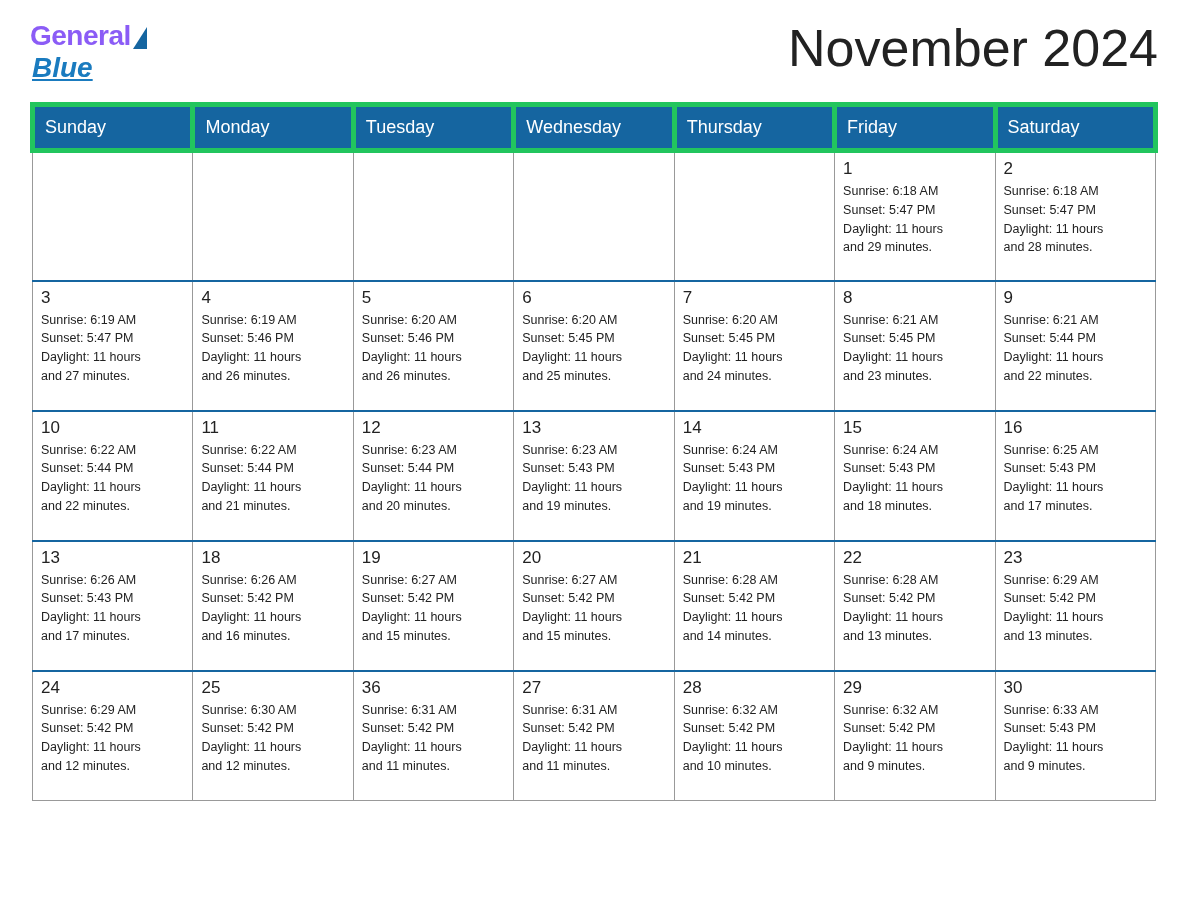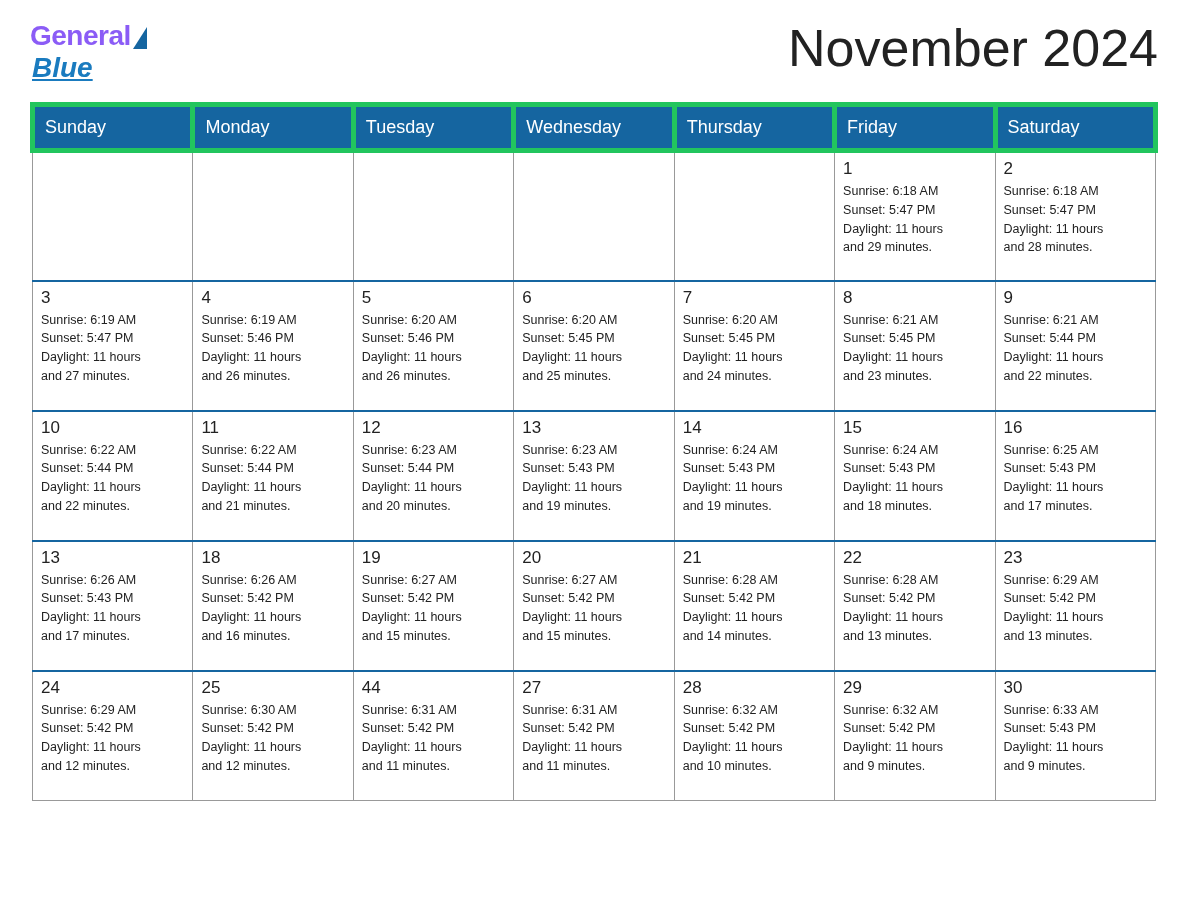--- a/index.html
+++ b/index.html
@@ -235,21 +235,21 @@
       <tr class="row-separator">
         <td>
           <span class="day-number">24</span>
           <div class="day-info">Sunrise: 6:29 AM<br>Sunset: 5:42 PM<br>Daylight: 11 hours<br>and 12 minutes.</div>
         </td>
         <td>
           <span class="day-number">25</span>
           <div class="day-info">Sunrise: 6:30 AM<br>Sunset: 5:42 PM<br>Daylight: 11 hours<br>and 12 minutes.</div>
         </td>
         <td>
-          <span class="day-number">44</span>
+          <span class="day-number">36</span>
           <div class="day-info">Sunrise: 6:31 AM<br>Sunset: 5:42 PM<br>Daylight: 11 hours<br>and 11 minutes.</div>
         </td>
         <td>
           <span class="day-number">27</span>
           <div class="day-info">Sunrise: 6:31 AM<br>Sunset: 5:42 PM<br>Daylight: 11 hours<br>and 11 minutes.</div>
         </td>
         <td>
           <span class="day-number">28</span>
           <div class="day-info">Sunrise: 6:32 AM<br>Sunset: 5:42 PM<br>Daylight: 11 hours<br>and 10 minutes.</div>
         </td>

